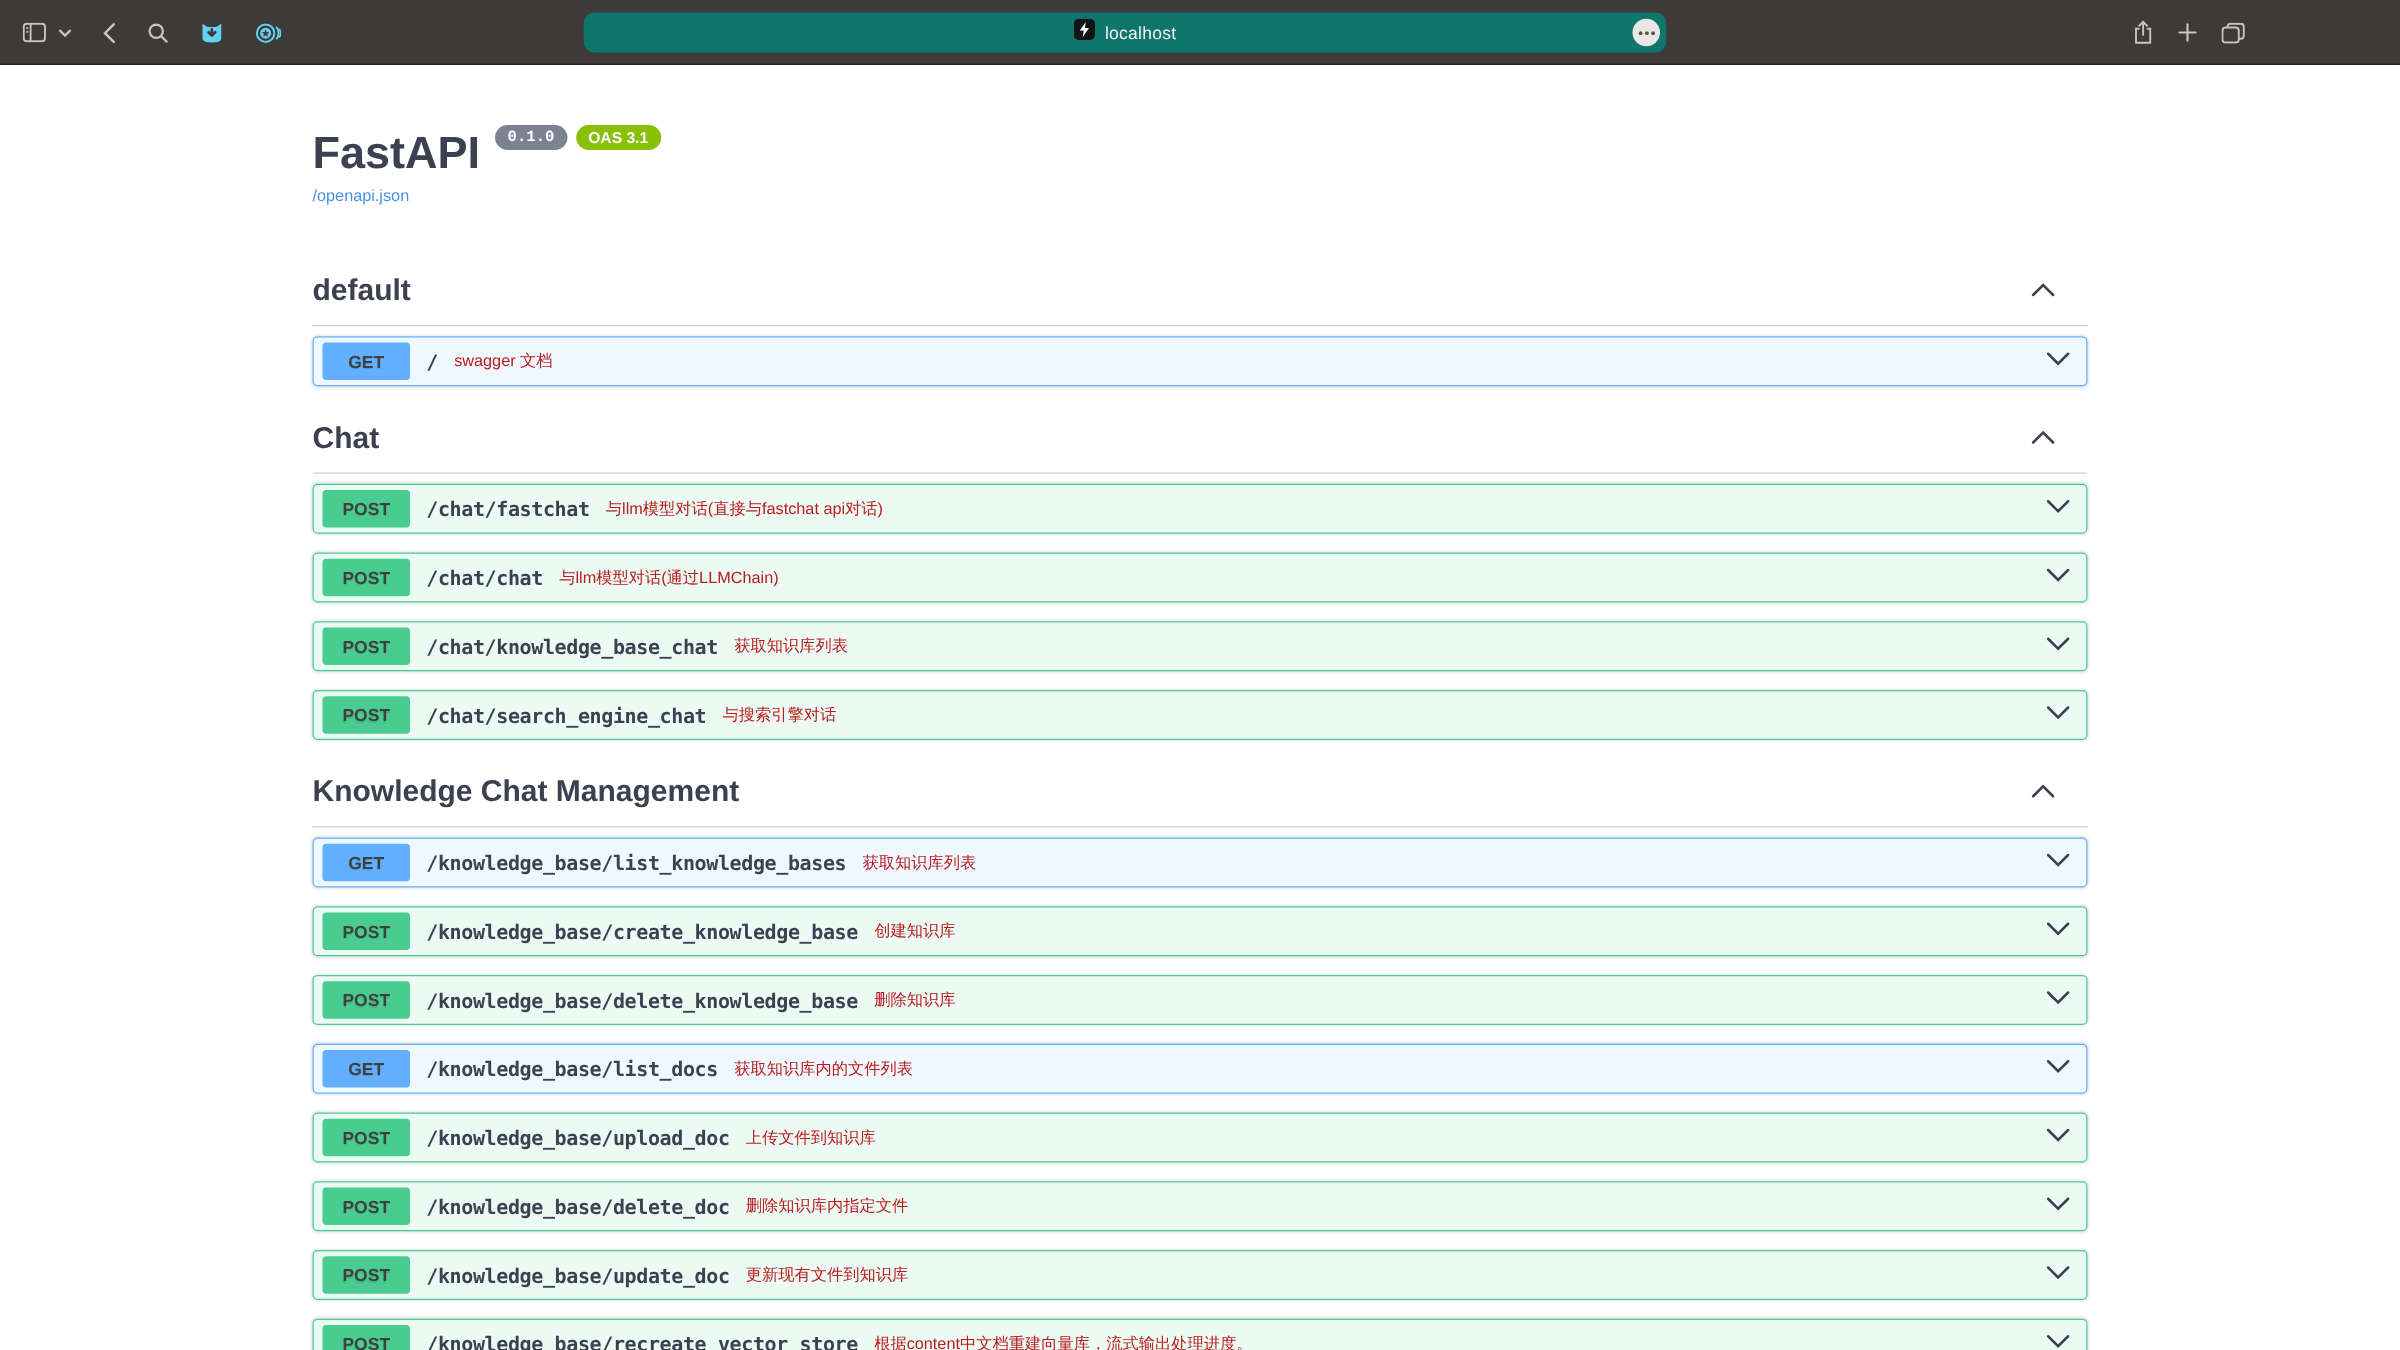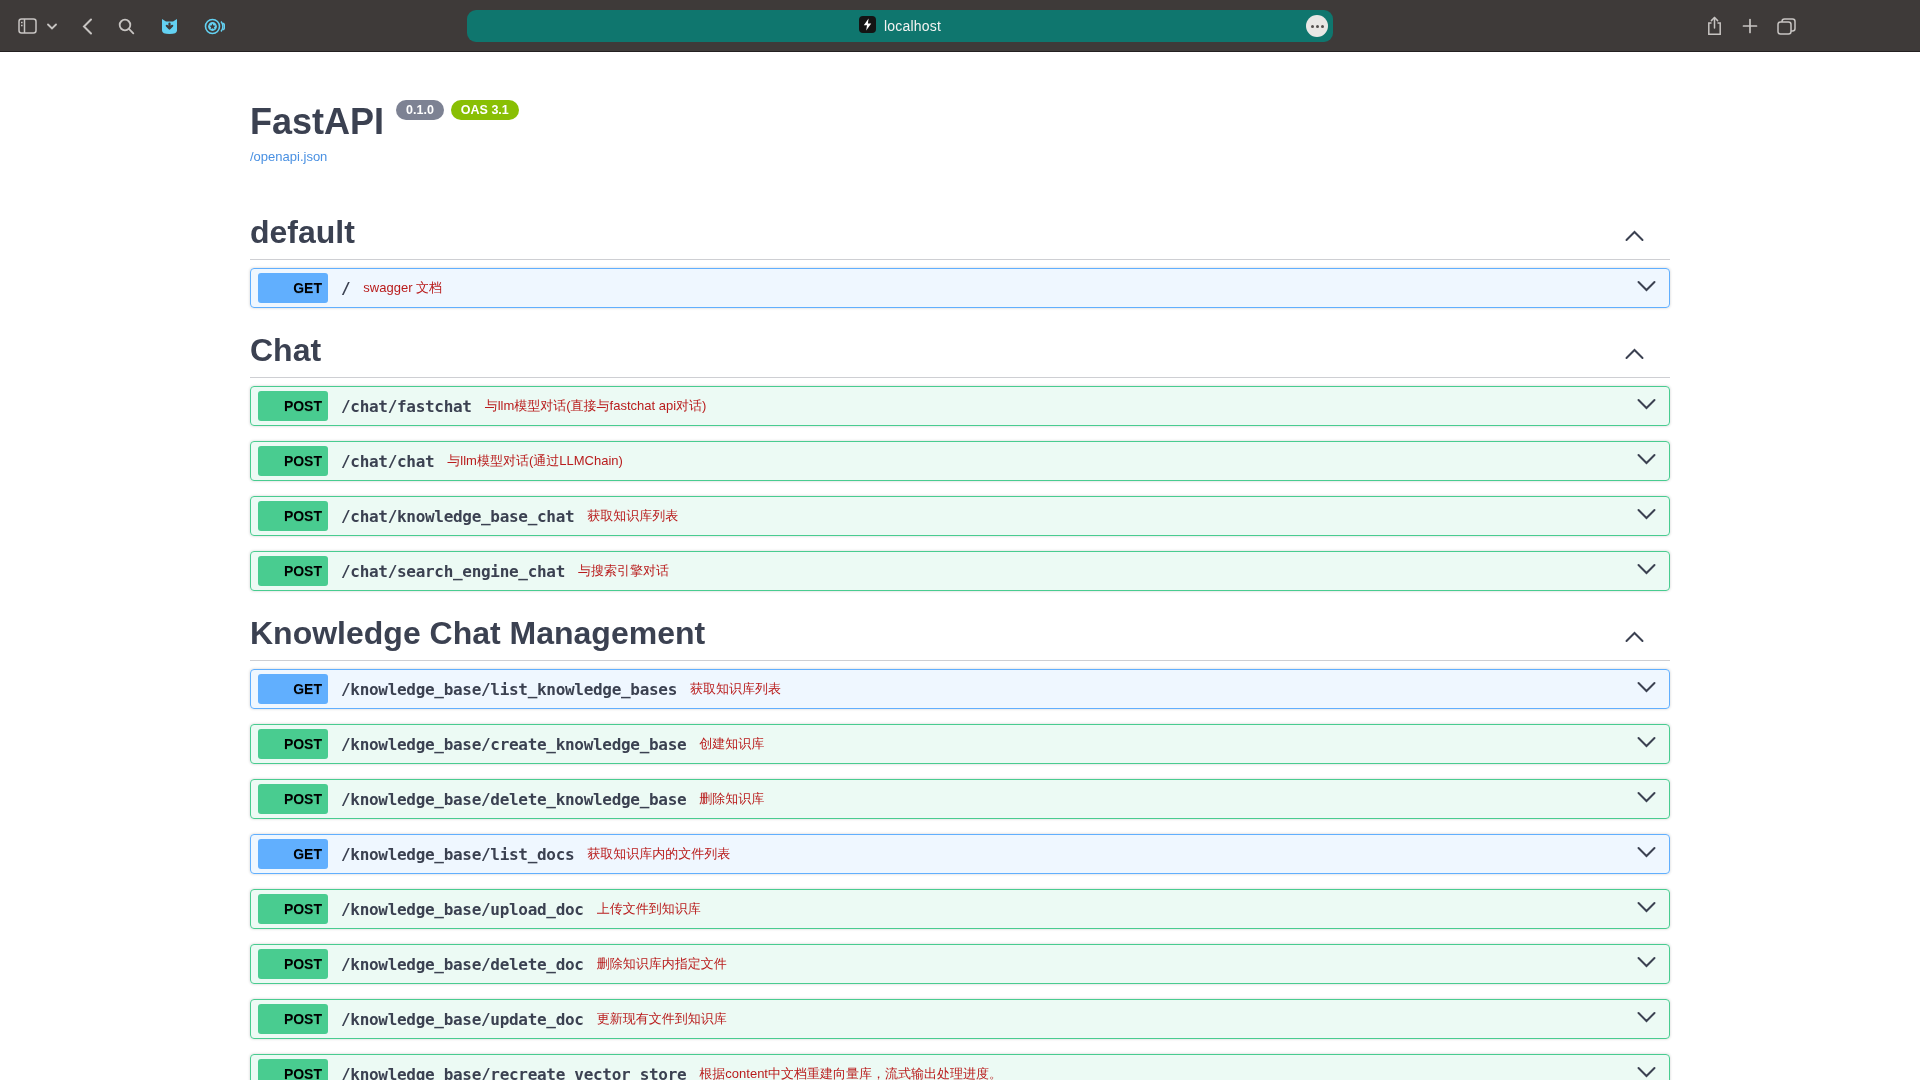--- a/index.html
+++ b/index.html
@@ -50,48 +50,48 @@
   .info { margin-top:50px; }
   .info h1 {
     margin:0; font-size:36px; line-height:40px; font-weight:700; color:#3b4151;
     display:flex; align-items:flex-start; gap:0;
   }
   .badges { display:inline-flex; gap:7px; margin-left:12px; margin-top:-2px; }
   .pill {
     font-size:12.5px; font-weight:700; color:#fff;
     padding:3px 10px; border-radius:40px; line-height:1.15;
   }
-  .pill.ver { background:#7d8293; }
+  .pill.ver { background:#7d8293;font-family:Liberation Mono, monospace; }
   .pill.oas { background:#89bf04; }
   .spec-link {
     display:inline-block; margin-top:7px; font-size:13px; color:#4990e2;
     text-decoration:none; cursor:pointer;
   }
 
   .sections { margin-top:40px; }
   .op-tag {
-    display:flex; align-items:flex-end;
+    display:flex; align-items:center;
     margin:0; padding:14px 25px 14px 0;
-    font-size:32px; line-height:26px; font-weight:700; color:#3b4151;
+    font-size:24px; line-height:26px; font-weight:700; color:#3b4151;
     border-bottom:1px solid rgba(59,65,81,.25);
     cursor:pointer;
   }
   .op-tag .collapse { margin-left:auto; background:none; border:none; padding:0; cursor:pointer; }
   .section-rows { padding-top:8px; }
 
   .opblock {
     display:flex; align-items:center;
     height:40px; margin-bottom:15px; padding:0 10px 0 7px;
     border:1px solid; border-radius:4px;
     box-shadow:0 0 3px rgba(0,0,0,.19);
     cursor:pointer;
   }
   .opblock .badge {
-    min-width:70px; text-align:right; padding:7px 6px;
-    border-radius:3px; color:#000000; font-weight:700; font-size:14px;
+    min-width:70px; text-align:center; padding:7px 6px;
+    border-radius:3px; color:#404040; font-weight:700; font-size:14px;
     font-family:"Liberation Sans", sans-serif;
     text-shadow:0 1px 0 rgba(0,0,0,.1);
   }
   .opblock .path {
     margin-left:13px;
     font-family:"DejaVu Sans Mono", monospace;
     font-weight:700; font-size:16px; color:#3b4151; letter-spacing:-.3px;
     white-space:nowrap;
   }
   .opblock .desc {

